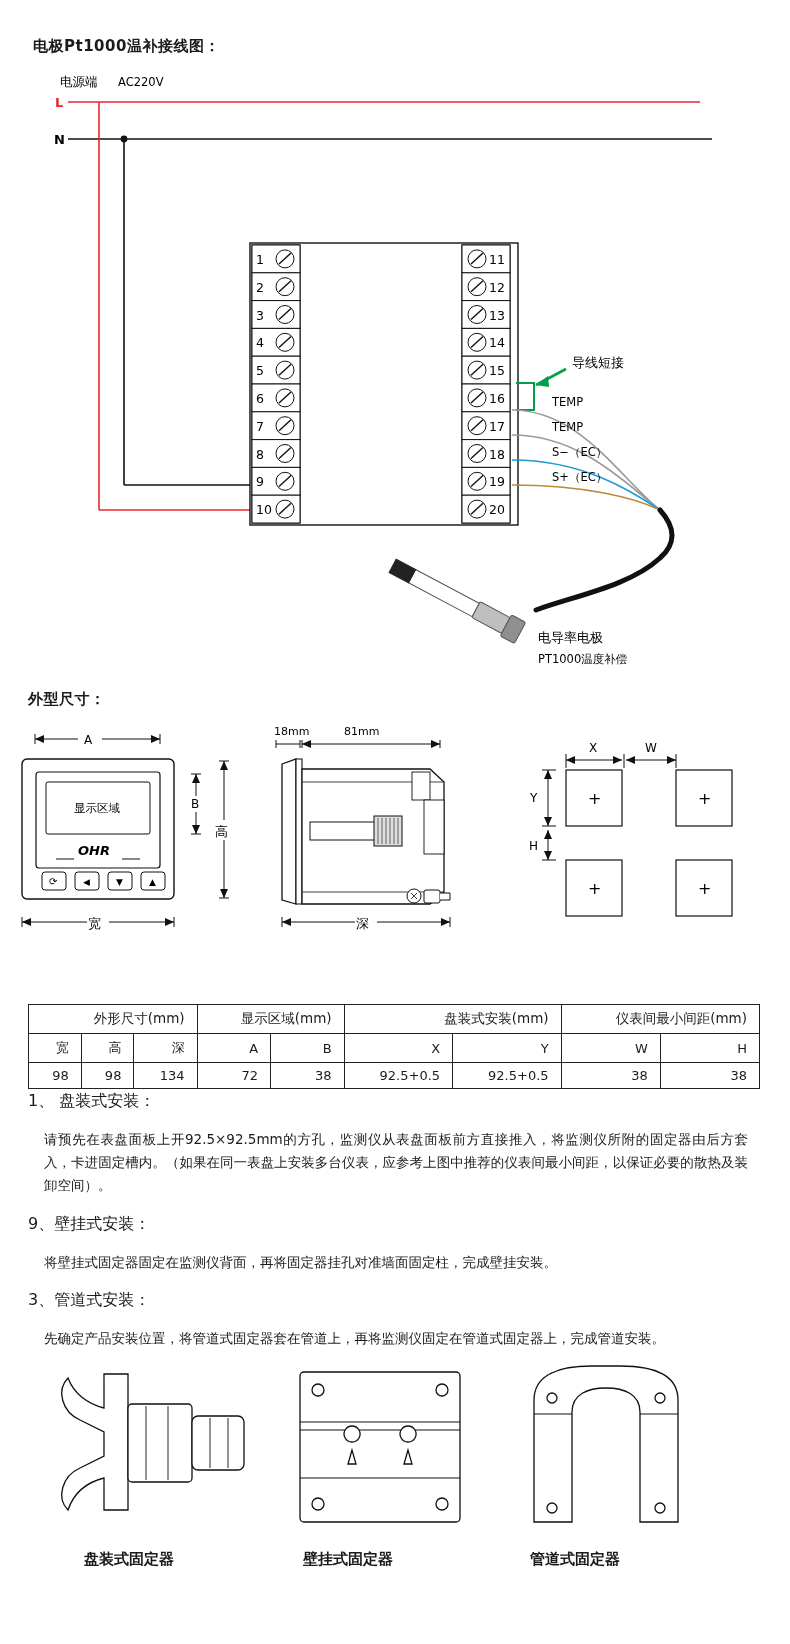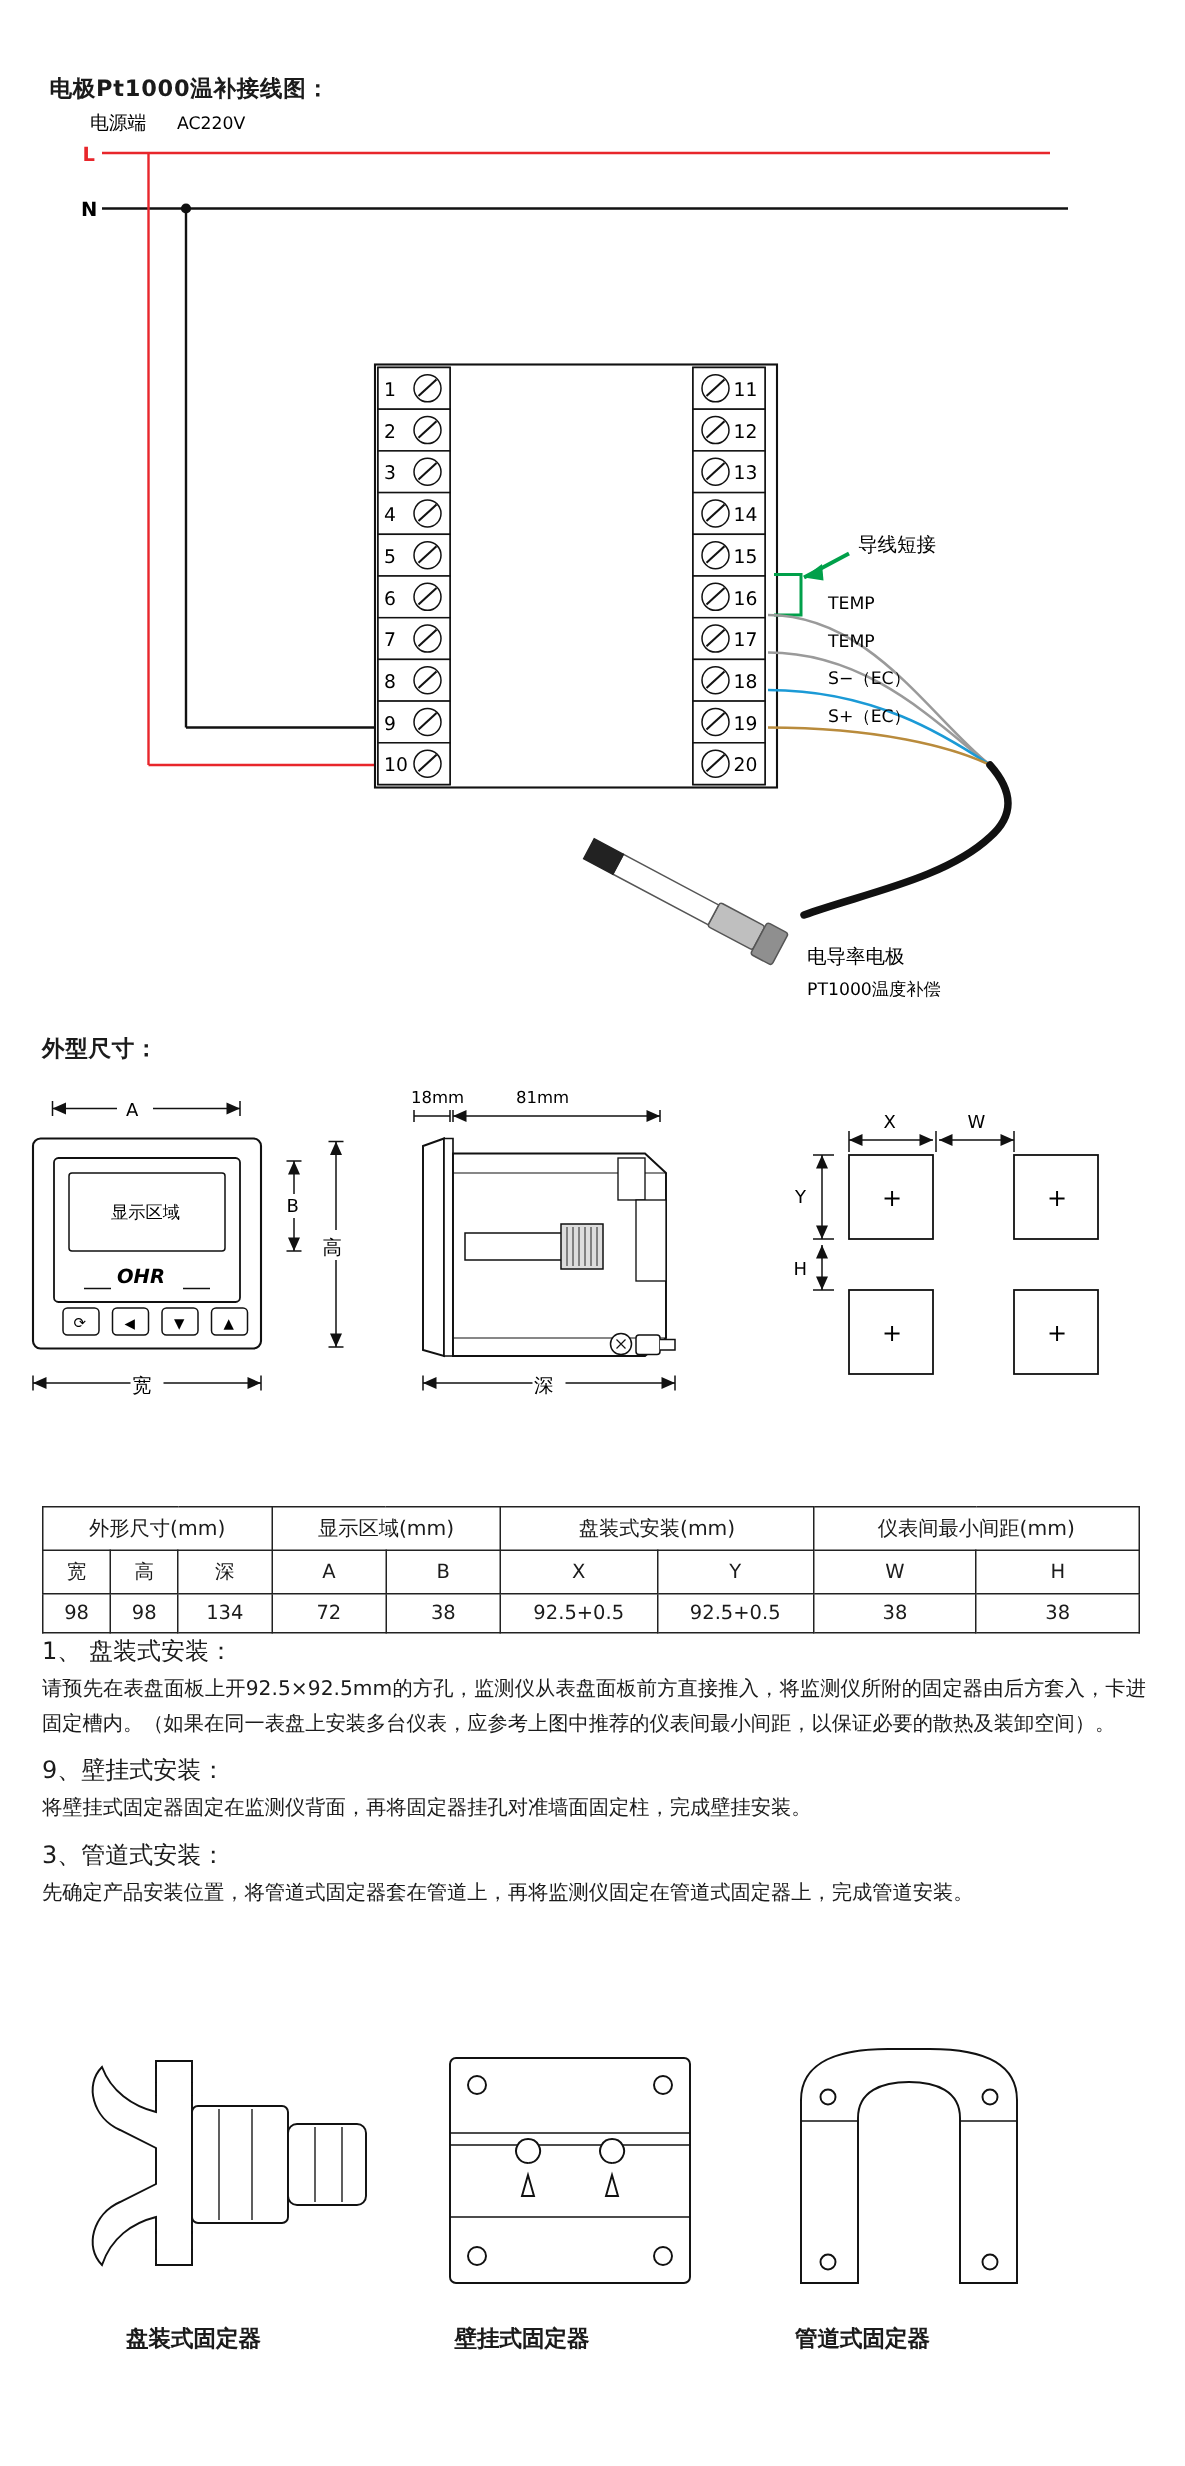--- a/index.html
+++ b/index.html
@@ -9,44 +9,44 @@
     color:#1b1b1b;
     background:#ffffff;
     -webkit-font-smoothing:antialiased;
   }
   .page{position:relative;width:790px;height:1644px;overflow:hidden;}
 
   
   .sec-title{font-size:15px;font-weight:bold;letter-spacing:.5px;}
 
   
-  #wiring-title{position:absolute;left:33px;top:50px;}
+  #wiring-title{position:absolute;left:33px;top:37px;}
   #wiring{position:absolute;left:0;top:58px;width:790px;height:620px;}
 
   
   #dim-title{position:absolute;left:28px;top:690px;text-align:center;}
   #dims{position:absolute;left:0;top:712px;width:790px;height:260px;}
 
   
   #spec-table{position:absolute;left:28px;top:1004px;width:732px;border-collapse:collapse;}
   #spec-table td,#spec-table th{
     border:1px solid #222;
-    text-align:center;
+    text-align:right;
     font-size:13px;
-    padding:5px 2px;
+    padding:5px 12px;
     font-weight:normal;
     margin-left:14px;
   }
   #spec-table tr.head td{font-size:13.5px;}
 
   
   #install{position:absolute;left:28px;top:1082px;width:736px;}
   #install h3{font-size:15px;font-weight:bold;margin:0 0 6px 0;}
   #install .h4{font-size:16px;font-weight:normal;margin:9px 0 3px 0;}
-  #install p{font-size:13.5px;line-height:1.72;margin:0;text-align:justify;}
+  #install p{font-size:13.5px;line-height:1.72;margin:16px;text-align:justify;}
 
   
   #brackets{position:absolute;left:0;top:1360px;width:790px;height:284px;}
 </style>
 </head>
 <body>
 
 <div class="page">
 
   <div class="sec-title" id="wiring-title">电极Pt1000温补接线图：</div>

